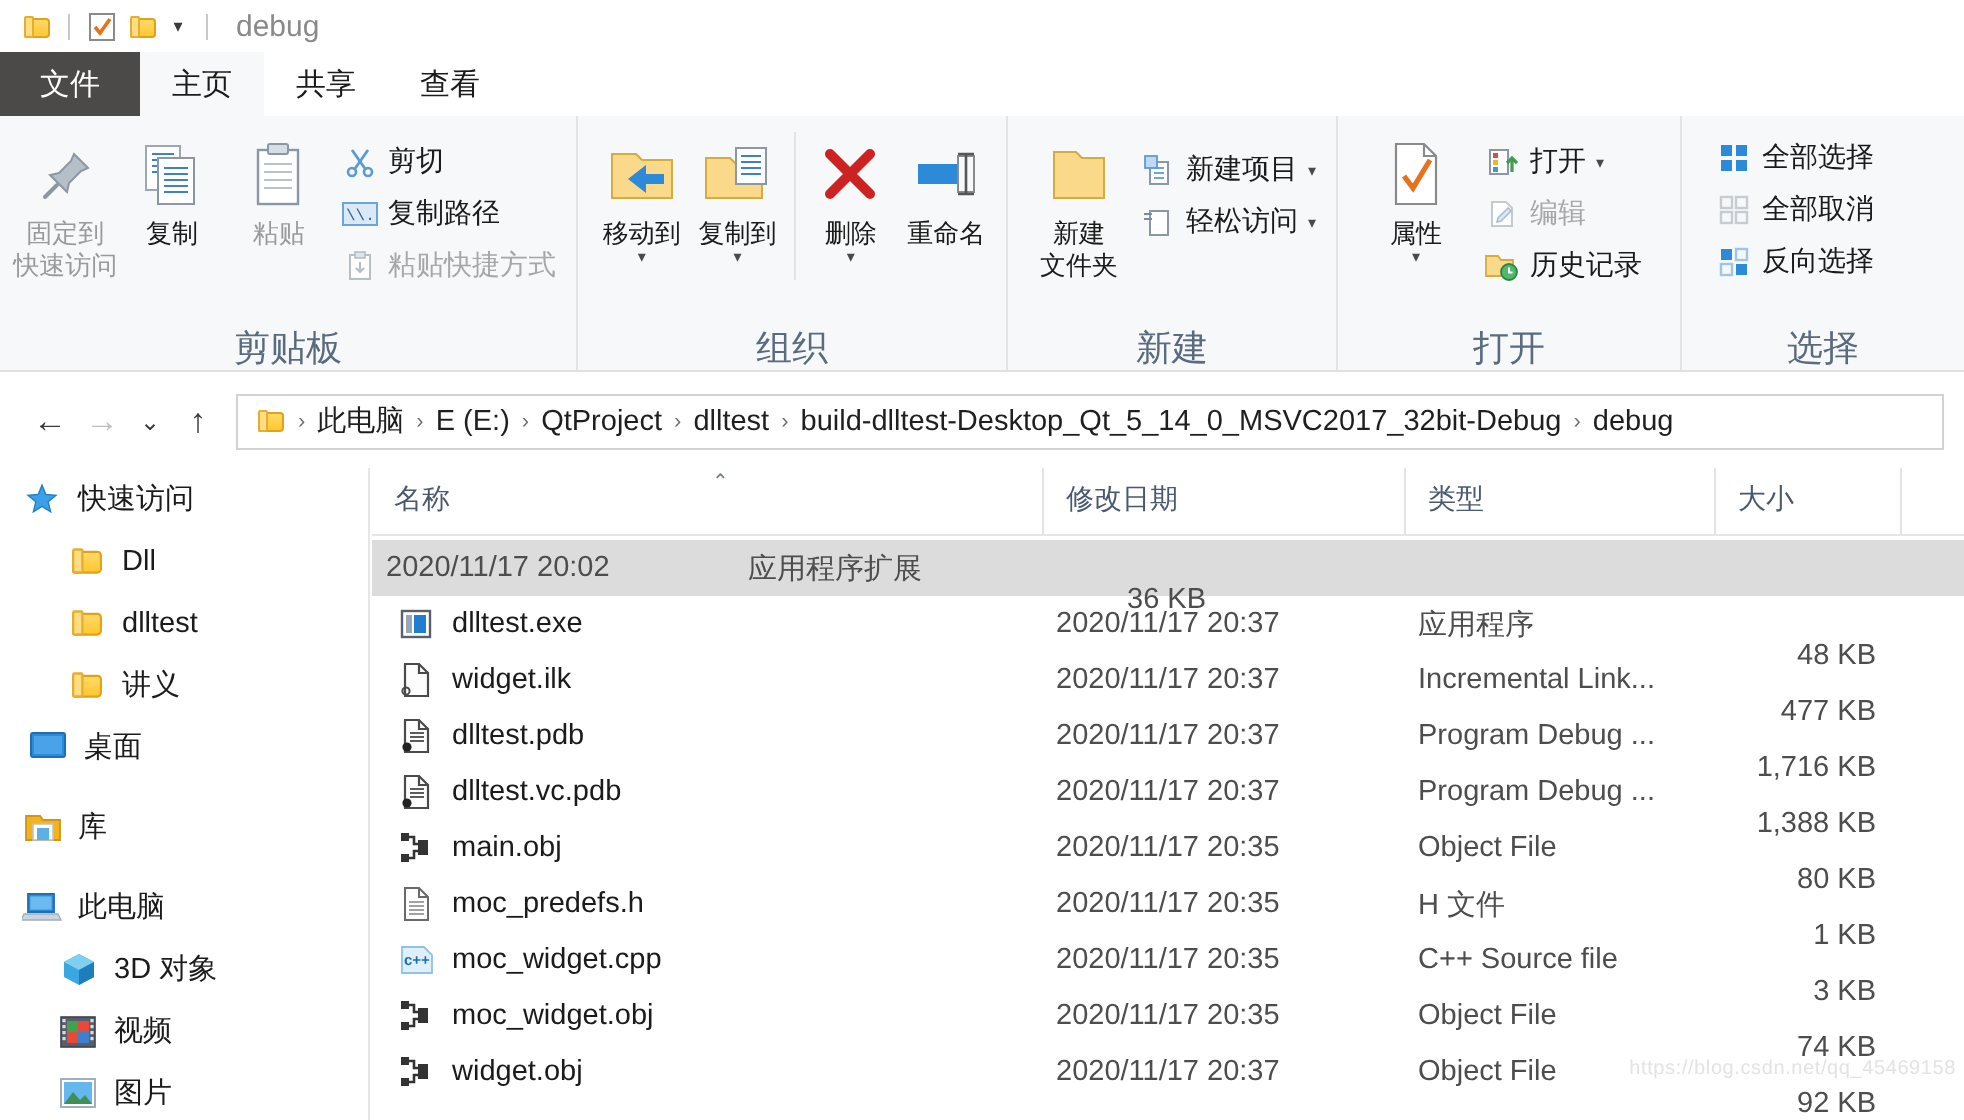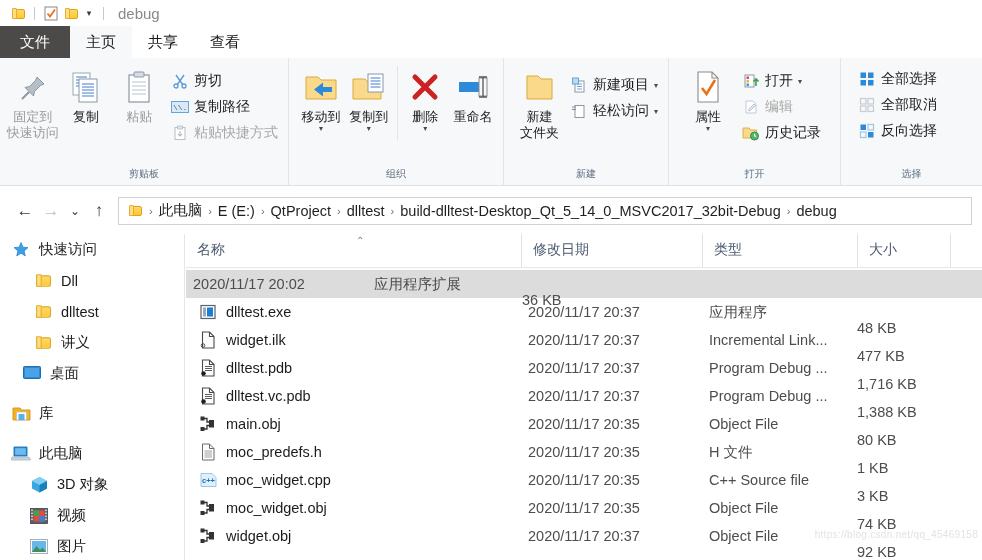--- a/index.html
+++ b/index.html
@@ -66,21 +66,21 @@
     display: flex; align-items: stretch;
   }
   .rgroup {
     position: relative; display: flex; flex-direction: column;
     height: 100%;
   }
   .rgroup + .rgroup { border-left: 1px solid #e2e4e6; }
   .rgroup .rbody { flex: 1; display: flex; align-items: flex-start; padding: 6px 6px 0 6px; }
   .rgroup .rtitle {
     height: 20px; line-height: 18px; text-align: center;
-    font-size: 10px; color: #5a6b80;
+    font-size: 18px; color: #5a6b80;
     font-family: "Liberation Sans", sans-serif;
   }
 
   .bigbtn {
     width: 58px; display: flex; flex-direction: column; align-items: center;
     padding-top: 3px; cursor: default;
   }
   .bigbtn .ico { height: 42px; display: flex; align-items: center; justify-content: center; }
   .bigbtn .lbl {
     font-size: 13px; color: #1b1b1b; text-align: center; line-height: 16px;
@@ -154,21 +154,21 @@
 
   .row {
     display: flex; align-items: center; height: 28px; cursor: default;
     font-size: 14.5px; font-family: "Liberation Sans", sans-serif;
   }
   .row.sel { background: #dcdcdc; }
   .c-name { width: 335px; display: flex; align-items: center; padding-left: 12px; color: #1b1b1b; overflow: hidden; }
   .c-name .ficon { width: 20px; height: 20px; flex: 0 0 20px; display: flex; align-items: center; justify-content: center; margin-right: 8px; }
   .c-date { width: 181px; color: #4d4d4d; padding-left: 7px; }
   .c-type { width: 155px; color: #4d4d4d; padding-left: 7px; white-space: nowrap; overflow: hidden; }
-  .c-size { width: 93px; color: #4d4d4d; padding-right: 12px; margin-top: 32px; }
+  .c-size { width: 93px; color: #4d4d4d; text-align: right; padding-right: 12px; margin-top: 32px; }
 
   .watermark {
     position: absolute; right: 4px; bottom: 20px;
     font-size: 10px; color: #e3e3e3; letter-spacing: .3px;
     font-family: Liberation Sans, sans-serif; pointer-events: none;
   }
 </style>
 </head>
 <body>
 
@@ -544,21 +544,21 @@
     <div class="navitem" style="padding-left:32px">
       <span class="nico">
         <span class="folder" style="transform:scale(1.15)">
             <span class="fb"></span>
             <span class="ff"></span>
           </span>
       </span>
       <span>讲义</span>
     </div>
 
-    <div class="navitem" style="padding-left:21px">
+    <div class="navitem" style="padding-left:13px">
       <span class="nico">
         <svg width="18" height="15" viewBox="0 0 18 15">
           <rect x="0.5" y="0.5" width="17" height="12" rx="1" fill="#2d8ad8" stroke="#1c6fb0" stroke-width="1"></rect>
           <rect x="2" y="2" width="14" height="9" fill="#4aa3e8"></rect>
         </svg>
       </span>
       <span>桌面</span>
     </div>
 
     <div class="navitem" style="padding-left:10px;margin-top:9px">

